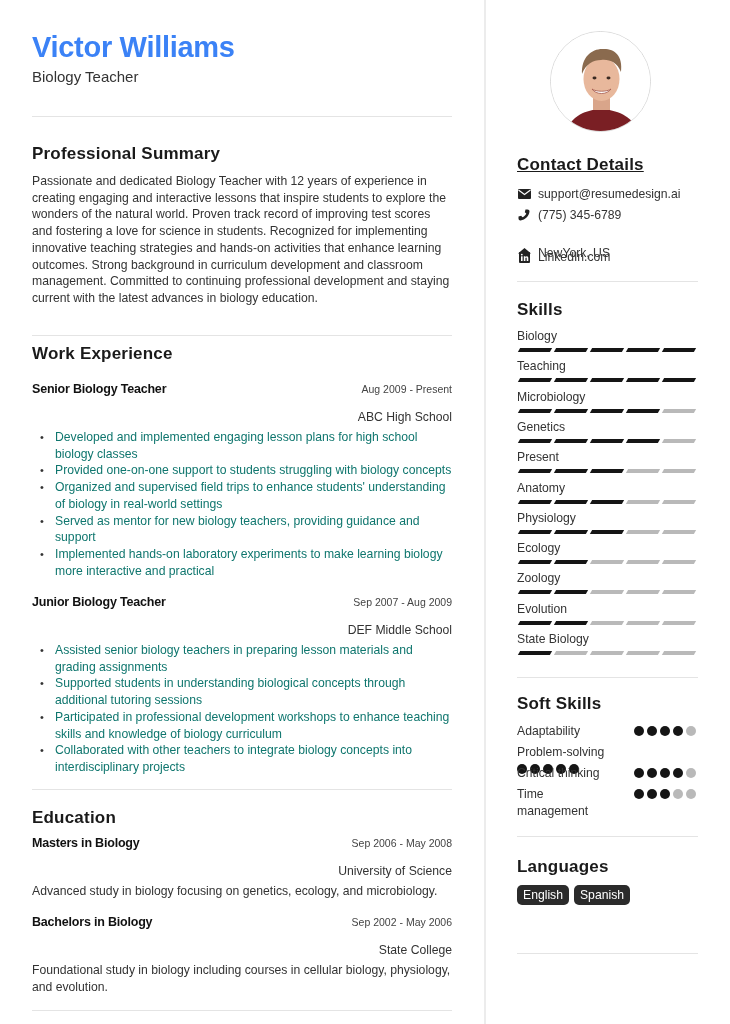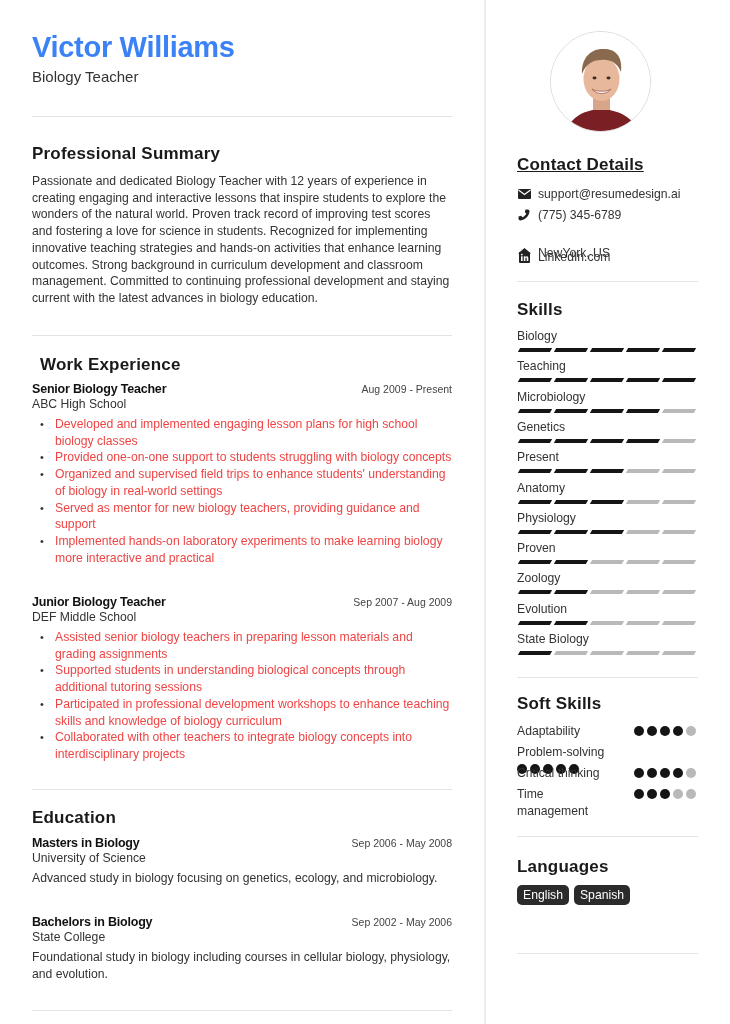--- a/index.html
+++ b/index.html
@@ -16,23 +16,23 @@
     .hr { position: absolute; left: 0; height: 1px; background: #e4e4e4; }
 
     .section-title { position: absolute; left: 0; font-size: 17px; font-weight: 700; color: #1a1a1a; letter-spacing: 0.2px; }
 
     .summary { position: absolute; left: 0; top: 173px; width: 420px; font-size: 12.2px; line-height: 16.7px; color: #333; }
 
     .entry { position: absolute; left: 0; width: 420px; }
     .entry-head { display: flex; justify-content: space-between; align-items: flex-start; }
     .entry-role { font-size: 12.5px; font-weight: 700; color: #111; letter-spacing: -0.2px; }
     .entry-date { font-size: 10.5px; color: #444; padding-top: 1px; }
-    .entry-org { font-size: 12.2px; color: #333; margin-top: 1px; }
+    .entry-org { font-size: 12.2px; color: #333; margin-top: 14px; text-align: right; }
     .bullets { list-style: none; margin-top: 5px; padding-left: 0; }
-    .bullets li { position: relative; padding-left: 23px; font-size: 12.2px; line-height: 16.7px; color: #ef4444; }
+    .bullets li { position: relative; padding-left: 23px; font-size: 12.2px; line-height: 16.7px; color: #0f766e; }
     .bullets li::before { content: "•"; position: absolute; left: 8px; top: 0; font-size: 11px; color: #333; }
     .entry-desc { font-size: 12.2px; line-height: 16.7px; color: #333; margin-top: 5px; }
 
     
     .photo { position: absolute; left: 33px; top: 31px; width: 101px; height: 101px; border-radius: 50%; border: 1px solid #d9d9d9; overflow: hidden; background: #fff; }
     .contact-item { position: absolute; left: 0; display: flex; align-items: center; font-size: 12.2px; color: #333; }
     .contact-item .ic { width: 14px; height: 14px; margin-right: 7px; display: inline-flex; align-items: center; justify-content: center; }
 
     .skill { position: absolute; left: 0; width: 181px; }
     .skill-label { font-size: 12.2px; color: #333; }
@@ -58,21 +58,21 @@
 
   <div class="left">
     <div class="name">Victor Williams</div>
     <div class="title">Biology Teacher</div>
     <div class="hr" style="top:116px; width:420px;"></div>
 
     <div class="section-title" style="top:144px;">Professional Summary</div>
     <div class="summary">Passionate and dedicated Biology Teacher with 12 years of experience in creating engaging and interactive lessons that inspire students to explore the wonders of the natural world. Proven track record of improving test scores and fostering a love for science in students. Recognized for implementing innovative teaching strategies and hands-on activities that enhance learning outcomes. Strong background in curriculum development and classroom management. Committed to continuing professional development and staying current with the latest advances in biology education.</div>
     <div class="hr" style="top:335px; width:420px;"></div>
 
-    <div class="section-title" style="top:355px;margin-left:8px;">Work Experience</div>
+    <div class="section-title" style="top:344px;">Work Experience</div>
 
     <div class="entry" style="top:382px;">
       <div class="entry-head">
         <span class="entry-role">Senior Biology Teacher</span>
         <span class="entry-date">Aug 2009 - Present</span>
       </div>
       <div class="entry-org">ABC High School</div>
       <ul class="bullets">
         <li>Developed and implemented engaging lesson plans for high school biology classes</li>
         <li>Provided one-on-one support to students struggling with biology concepts</li>
@@ -243,21 +243,21 @@
           <div class="skill-label">Physiology</div>
           <div class="skill-bar">
             <span class="seg on"></span>
             <span class="seg on"></span>
             <span class="seg on"></span>
             <span class="seg off"></span>
             <span class="seg off"></span>
           </div>
         </div>
         <div class="skill" style="top: 541.1px;">
-          <div class="skill-label">Proven</div>
+          <div class="skill-label">Ecology</div>
           <div class="skill-bar">
             <span class="seg on"></span>
             <span class="seg on"></span>
             <span class="seg off"></span>
             <span class="seg off"></span>
             <span class="seg off"></span>
           </div>
         </div>
         <div class="skill" style="top: 571.4px;">
           <div class="skill-label">Zoology</div>

